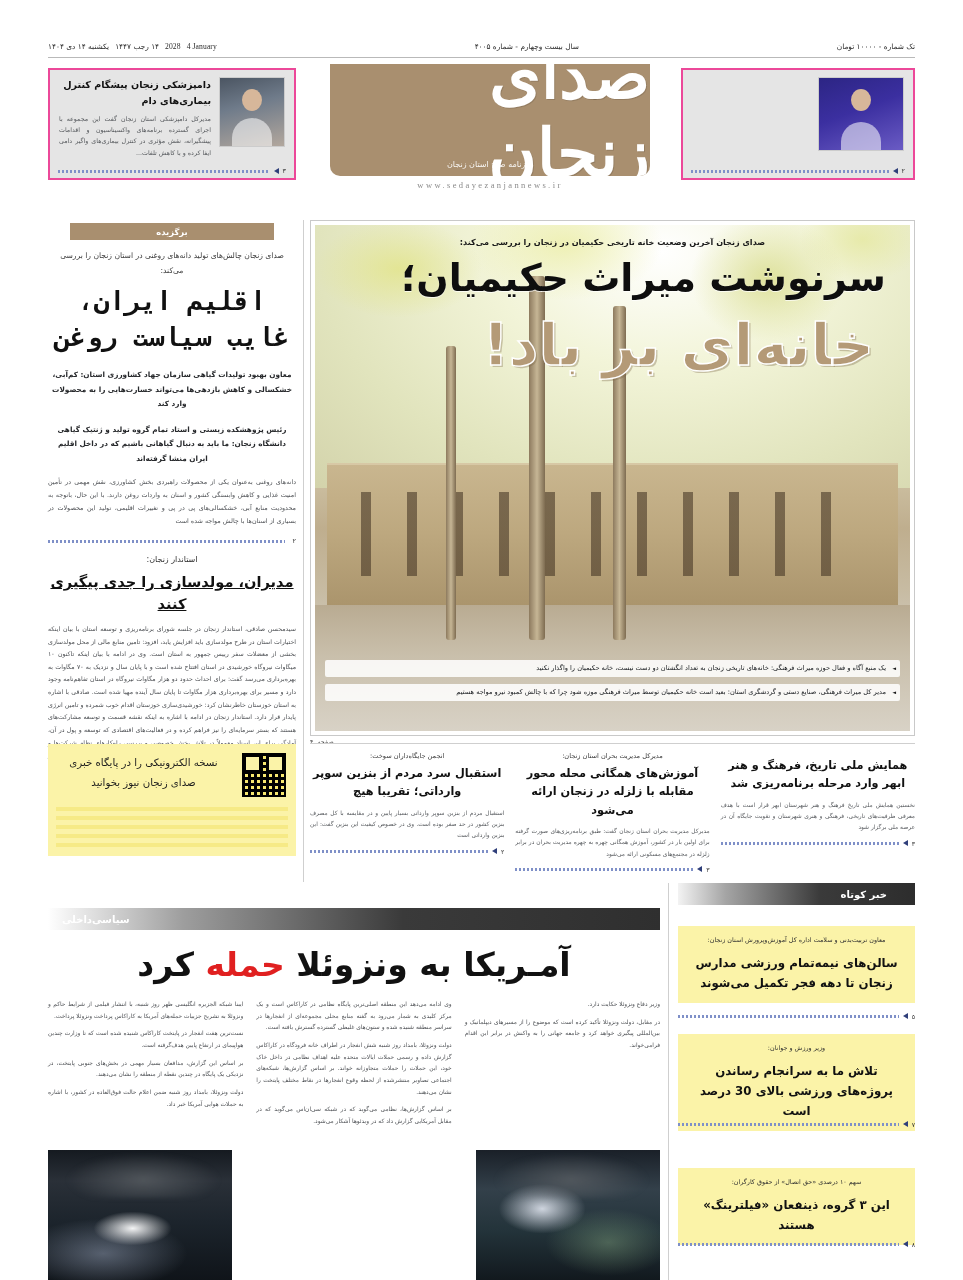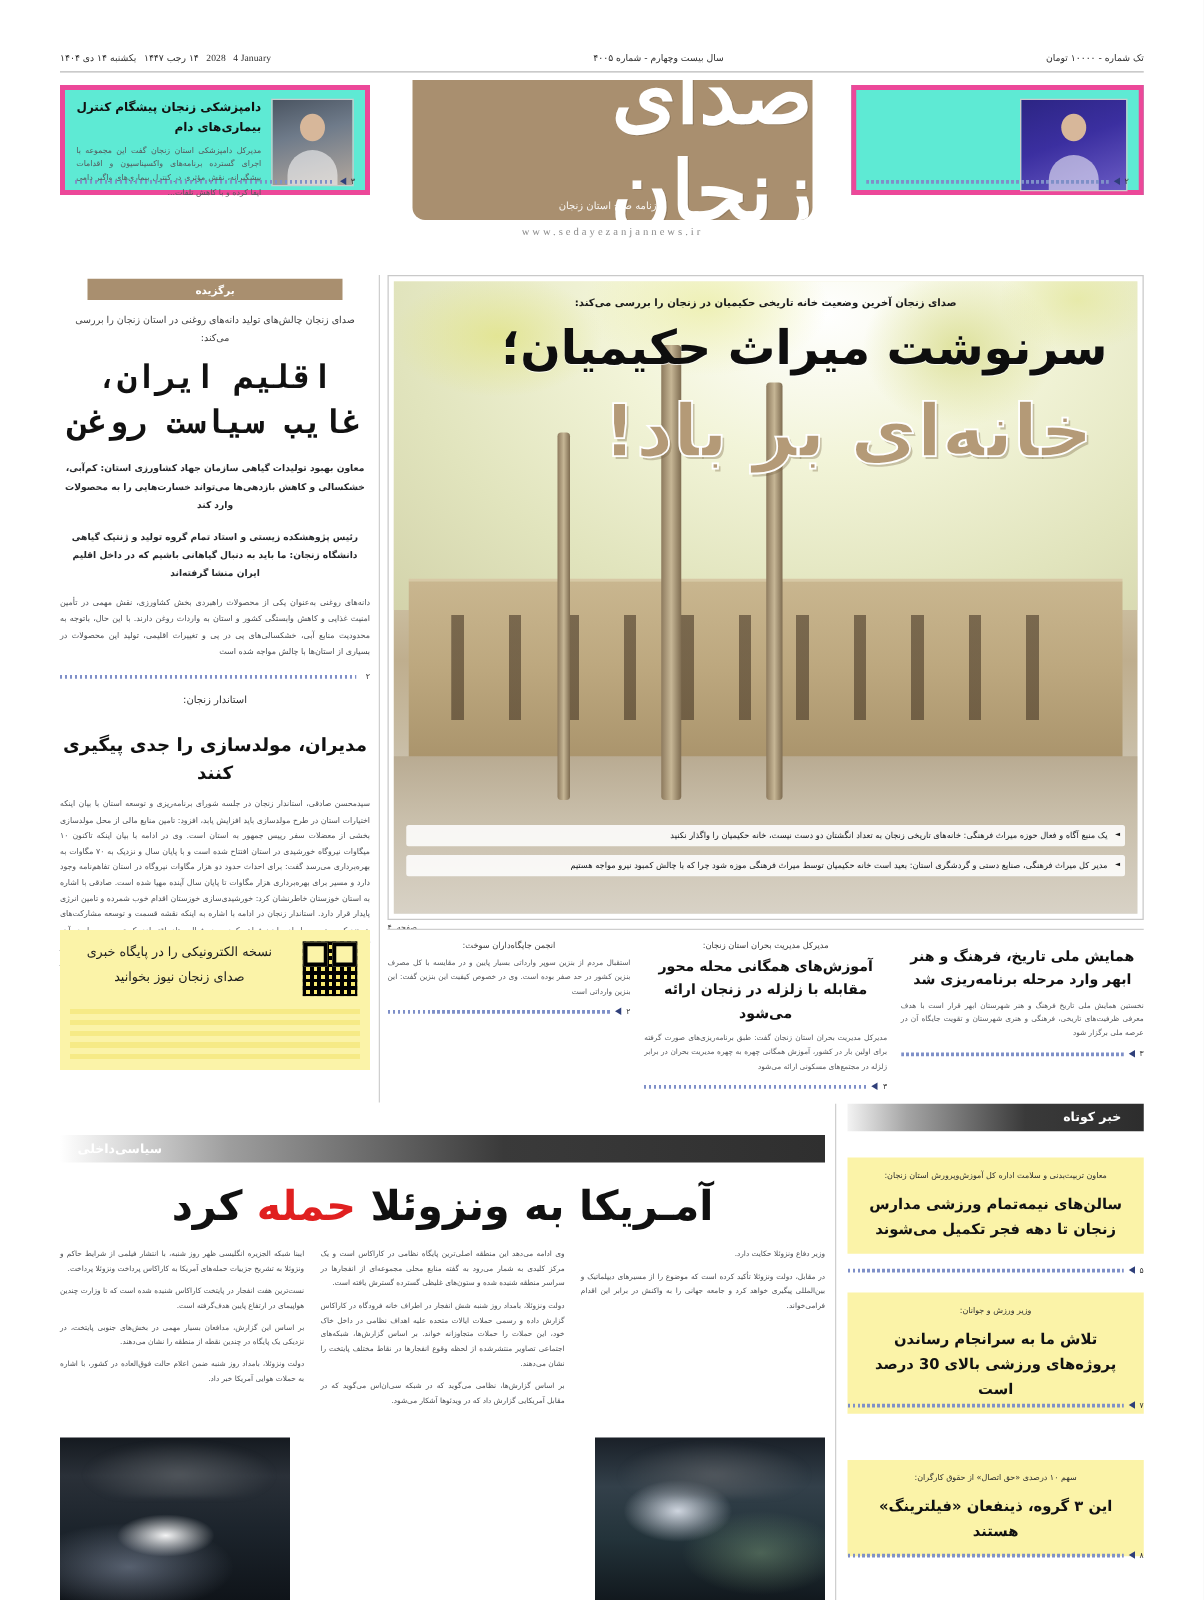--- a/index.html
+++ b/index.html
@@ -57,22 +57,22 @@
   }
   .siteurl {
     position: absolute; left: 312px; top: 152px; width: 320px;
     text-align: center; direction: ltr;
     font-family: "Liberation Serif", serif;
     font-size: 8.5px; letter-spacing: 2.4px; color: #8b8b8b;
   }
 
   
   .hcard {
-    position: absolute; top: 40px; height: 88px;
-    border: 4px solid #ec4899; background: #5eead4;
+    position: absolute; top: 40px; height: 112px;
+    border: 2px solid #ec4899; background: #e5e5e5;
     padding: 7px 9px 6px;
   }
   .hcard.left  { left: 30px;  width: 248px; }
   .hcard.right { left: 663px; width: 234px; }
   .hcard .inner { display: flex; gap: 8px; height: 100%; }
   .hcard .thumb {
     width: 66px; height: 70px; flex: 0 0 66px;
     border: 1px solid #cccccc;
     background: linear-gradient(165deg,#4b5562 0%,#6f7b8a 40%,#b2a79d 100%);
     position: relative; overflow: hidden;
@@ -146,22 +146,22 @@
     position: relative; margin-top: 9px; height: 8px;
     display: flex; align-items: center; gap: 4px; direction: ltr;
   }
   .rule-bar .dots {
     flex: 1; height: 3px;
     background: repeating-linear-gradient(to right,#7f90c8 0 2px,transparent 2px 4px);
   }
   .story2 { margin-top: 10px; }
   .story2 .kick { text-align: center; font-size: 8px; color: #2d2d2d; }
   .story2 .hl {
-    margin-top: 22px; text-align: center;
-    font-size: 14.6px; font-weight: 700; color: #111; line-height: 1.5;
+    margin-top: 7px; text-align: center;
+    font-size: 14.6px; font-weight: 700; color: #111; line-height: 1.5; text-decoration: underline;
   }
   .story2 .bd {
     margin-top: 8px; text-align: justify;
     font-size: 6.25px; color: #4c4f53; line-height: 2.02;
   }
 
   
   .qrbox {
     position: absolute; left: 30px; top: 716px;
     width: 248px; height: 112px;
@@ -297,21 +297,21 @@
   .tcell .pb .num { font-size: 6.2px; color: #333; }
   .tcell .pb .arw { width:0;height:0;border-top:3px solid transparent;border-bottom:3px solid transparent;border-right:5px solid #2f3f7a; }
 
   .sep-line { position: absolute; left: 292px; top: 715px; width: 605px; height: 1px; background: #cfcfcf; }
 
   
   .sechead {
     position: absolute; height: 22px;
     display: flex; align-items: center; justify-content: flex-start;
     color: #fff; font-size: 10px; font-weight: 700;
-    padding-right: 10px;
+    padding-right: 20px;
   }
   .sechead.internal {
     left: 30px; top: 880px; width: 612px;
     background: linear-gradient(to left,#2f2f2f 0%,#3a3a3a 42%,#9e9e9e 78%,#ffffff 100%);
     justify-content: flex-start;
     padding-right: 0; padding-left: 0;
   }
   .sechead.internal span { margin-right: auto; padding-right: 0; padding-left: 12px; }
   .sechead.brief {
     left: 660px; top: 855px; width: 237px;
@@ -499,20 +499,21 @@
         <div class="hl">آموزش‌های همگانی محله محور مقابله با زلزله در زنجان ارائه می‌شود</div>
         <div class="bd">مدیرکل مدیریت بحران استان زنجان گفت: طبق برنامه‌ریزی‌های صورت گرفته برای اولین بار در کشور، آموزش همگانی چهره به چهره مدیریت بحران در برابر زلزله در مجتمع‌های مسکونی ارائه می‌شود</div>
         <div class="pb">
           <div class="dots"></div>
           <div class="arw"></div>
           <div class="num">۳</div>
         </div>
       </div>
       <div class="tcell">
         <div class="kick">انجمن جایگاه‌داران سوخت:</div>
+        <div class="hl">استقبال سرد مردم از بنزین سوپر وارداتی؛ تقریبا هیچ</div>
         <div class="bd">استقبال مردم از بنزین سوپر وارداتی بسیار پایین و در مقایسه با کل مصرف بنزین کشور در حد صفر بوده است. وی در خصوص کیفیت این بنزین گفت: این بنزین وارداتی است</div>
         <div class="pb">
           <div class="dots"></div>
           <div class="arw"></div>
           <div class="num">۲</div>
         </div>
       </div>
     </div>
 
     <div class="sechead brief">

